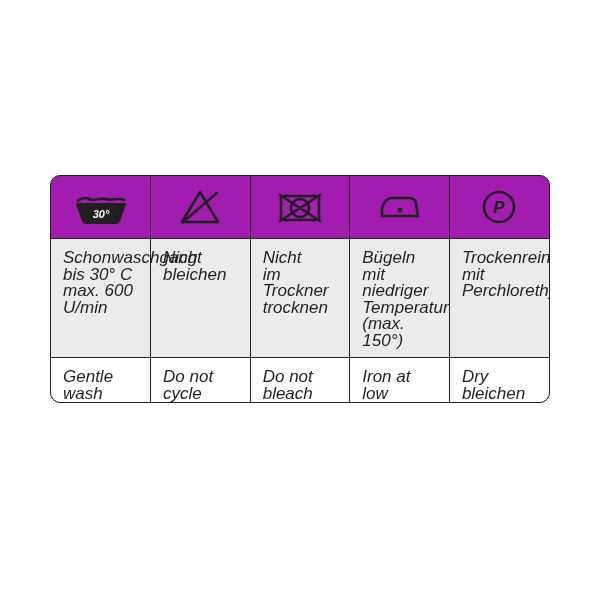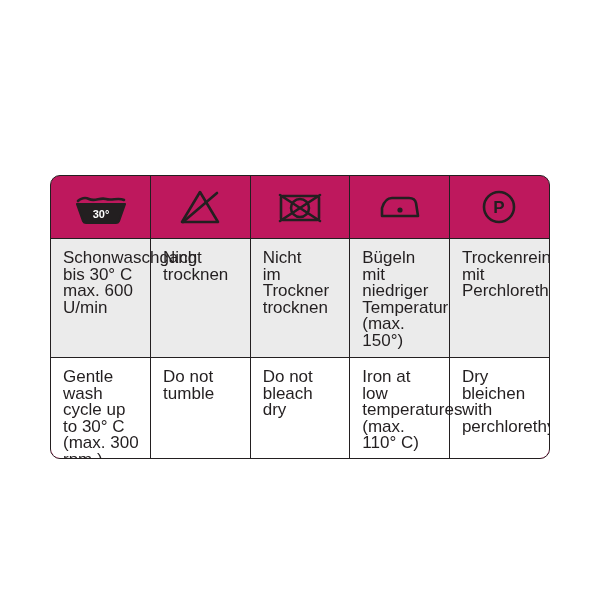--- a/index.html
+++ b/index.html
@@ -12,26 +12,27 @@
     height: 600px;
     font-family: "Liberation Sans", sans-serif;
     position: relative;
     overflow: hidden;
   }
   #care-table {
     position: absolute;
     left: 50px;
     top: 175px;
     width: 500px;
-    height: 284px;
+    height: 228px;
     border: 1.6px solid #231f20;
     border-radius: 10px;
     box-sizing: border-box;
     overflow: hidden;
-    background: #be185d;
+    background: #a21caf;
+    font-style: italic;
   }
   table.care {
     border-collapse: collapse;
     width: 100%;
     height: 100%;
     table-layout: fixed;
   }
   table.care td {
     border-right: 1.2px solid #231f20;
     border-bottom: 1.2px solid #231f20;
@@ -121,21 +122,21 @@
         </div>
       </td>
     </tr>
     <tr class="de-row">
       <td>
         <div class="cell-text">Schonwaschgang
 bis 30° C
 max. 600 U/min</div>
       </td>
       <td>
-        <div class="cell-text">Nicht trocknen</div>
+        <div class="cell-text">Nicht bleichen</div>
       </td>
       <td>
         <div class="cell-text">Nicht
 im Trockner
 trocknen</div>
       </td>
       <td>
         <div class="cell-text">Bügeln mit
 niedriger
 Temperatur
@@ -146,21 +147,21 @@
 mit Perchlorethylen</div>
       </td>
     </tr>
     <tr class="en-row last-row">
       <td>
         <div class="cell-text">Gentle wash
 cycle up to 30° C
 (max. 300 rpm.)</div>
       </td>
       <td>
-        <div class="cell-text">Do not tumble</div>
+        <div class="cell-text">Do not cycle</div>
       </td>
       <td>
         <div class="cell-text">Do not bleach
 dry</div>
       </td>
       <td>
         <div class="cell-text">Iron at low
 temperatures
 (max. 110° C)</div>
       </td>

